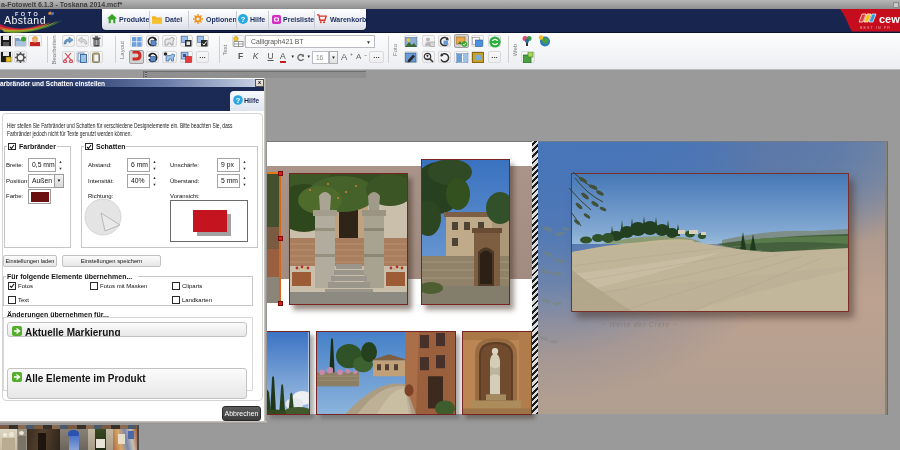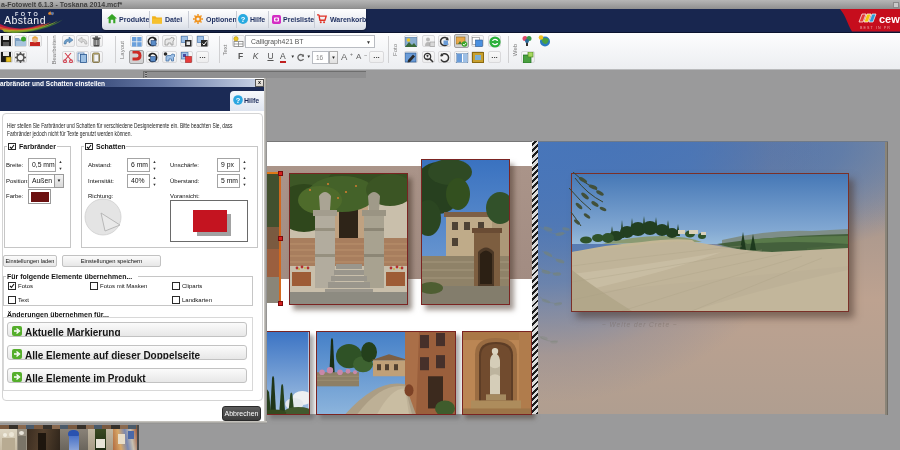--- a/index.html
+++ b/index.html
@@ -844,29 +844,21 @@
  <div class="lab bold" style="left:7px;top:232.5px;font-size:7px">Änderungen übernehmen für...</div>
  <div class="grp" style="left:3px;top:239px;width:250px;height:74px;border-color:#d8d8d8"></div>
  <div class="abtn" style="left:7px;top:244px;width:240px;height:15px">
         <span class="gic">
           <svg width="10" height="10" style="position:absolute;left:0;top:0">
             <path d="M2,5 L6,5 M4.5,2.5 L7.5,5 L4.5,7.5" stroke="#fff" stroke-width="1.4" fill="none"></path>
           </svg>
         </span>
         <span class="btxt">Aktuelle Markierung</span>
       </div>
- <div class="abtn" style="left:7px;top:267px;width:240px;height:15px">
-        <span class="gic">
-          <svg width="10" height="10" style="position:absolute;left:0;top:0">
-            <path d="M2,5 L6,5 M4.5,2.5 L7.5,5 L4.5,7.5" stroke="#fff" stroke-width="1.4" fill="none"></path>
-          </svg>
-        </span>
-        <span class="btxt">Alle Elemente auf dieser Doppelseite</span>
-      </div>
- <div class="abtn" style="left:7px;top:290px;width:240px;height:15px">
+ <div class="abtn" style="left:7px;top:290px;width:240px;height:31px">
         <span class="gic">
           <svg width="10" height="10" style="position:absolute;left:0;top:0">
             <path d="M2,5 L6,5 M4.5,2.5 L7.5,5 L4.5,7.5" stroke="#fff" stroke-width="1.4" fill="none"></path>
           </svg>
         </span>
         <span class="btxt">Alle Elemente im Produkt</span>
       </div>
 
  <div class="ab" style="left:222px;top:328px;width:39px;height:15px;background:linear-gradient(#5c5c5c,#3c3c3c);border:1px solid #2a2a2a;border-radius:3px;color:#fff;font-size:7px;text-align:center;line-height:13px">Abbrechen</div>
 

